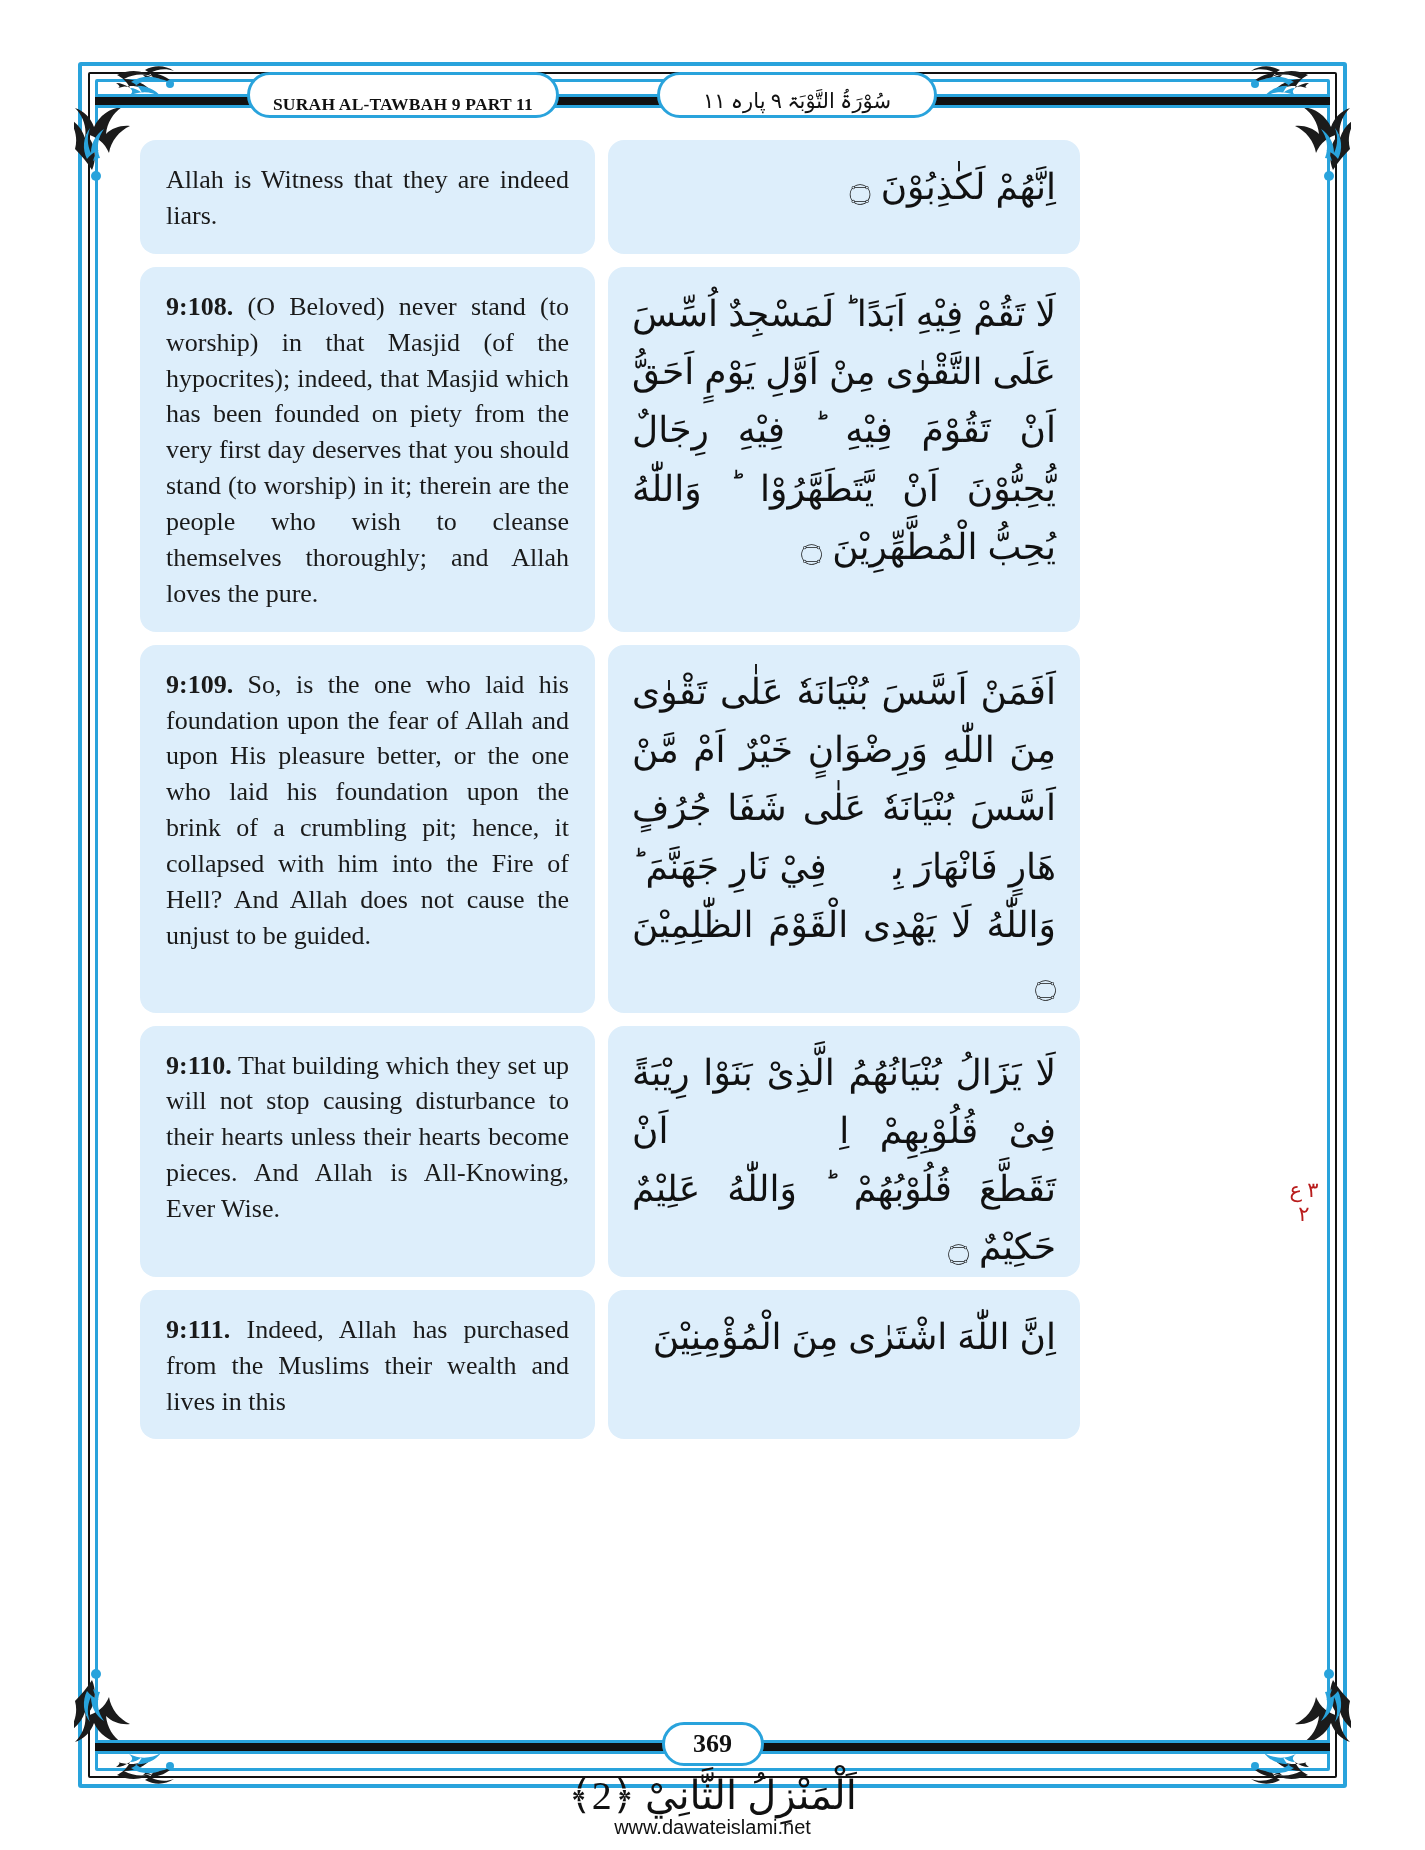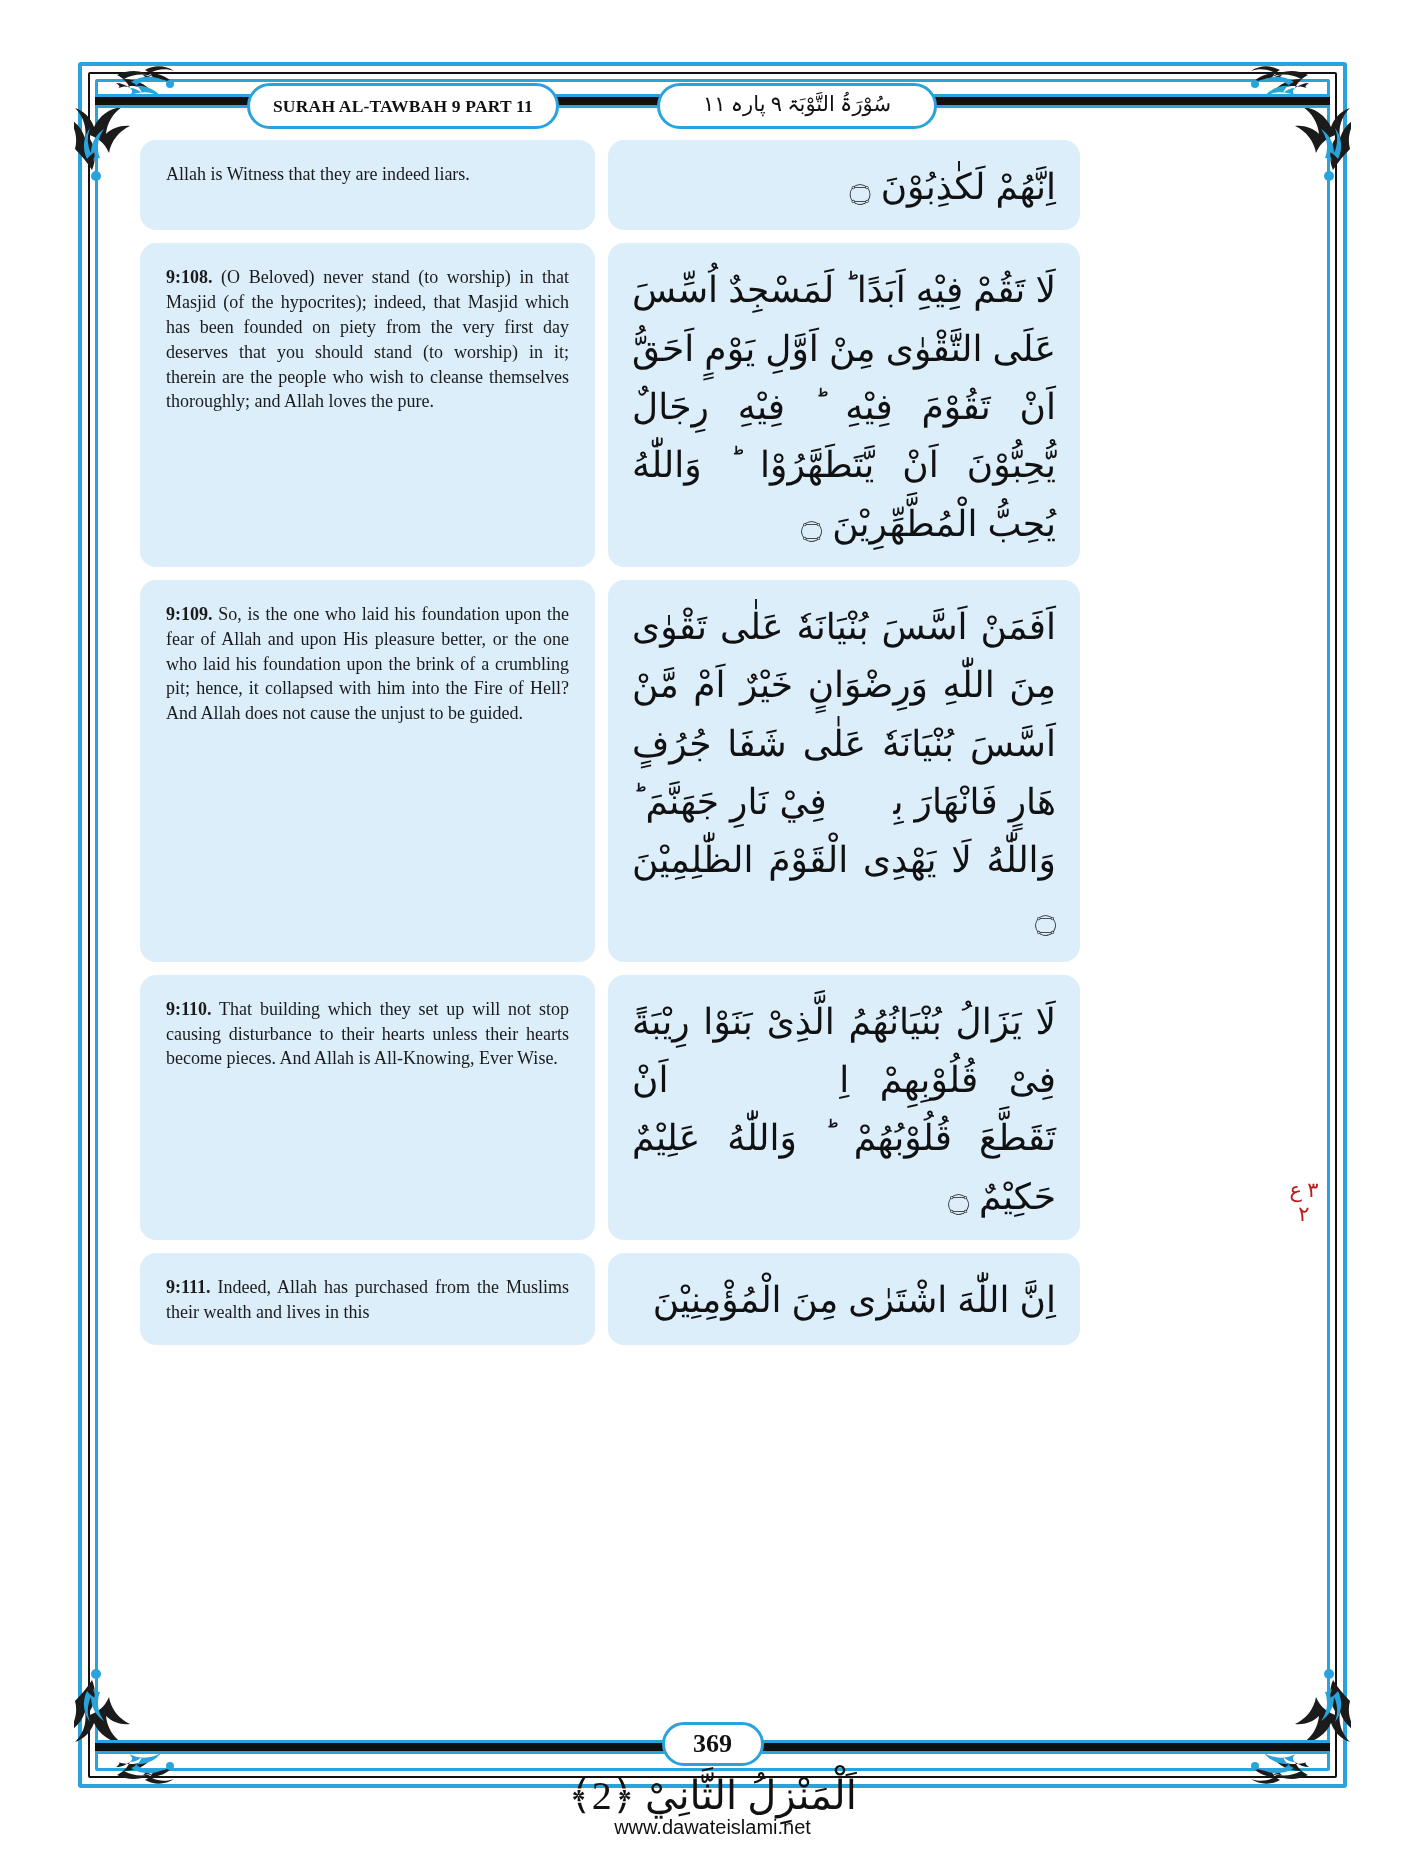--- a/index.html
+++ b/index.html
@@ -22,39 +22,39 @@
   .c-tl{left:74px;top:58px;}
   .c-tr{right:74px;top:58px;transform:scaleX(-1);}
   .c-bl{left:74px;bottom:58px;transform:scaleY(-1);}
   .c-br{right:74px;bottom:58px;transform:scale(-1,-1);}
 
   
   .header{position:absolute;left:95px;top:72px;right:95px;height:52px;}
   .hdr-rule{position:absolute;left:0;right:0;top:22px;height:8px;
             border-top:3px solid #29a3dc;border-bottom:3px solid #29a3dc;
             background:#111;}
-  .cartouche{position:absolute;top:11px;height:46px;background:#fff;
+  .cartouche{position:absolute;top:0;height:46px;background:#fff;
              border:3px solid #29a3dc;border-radius:26px;
-             display:flex;align-items:center;justify-content:center;
+             display:flex;align-items:flex-end;justify-content:center;
              box-sizing:border-box;}
   .hdr-left{left:152px;width:312px;}
   .hdr-right{left:562px;width:280px;}
   .hdr-left-text{font-family:"Liberation Serif",serif;font-weight:bold;
                  font-size:17.5px;letter-spacing:.2px;color:#111;white-space:nowrap;}
   .hdr-right-text{font-size:21px;color:#111;direction:rtl;white-space:nowrap;
                   line-height:1;padding-bottom:3px;}
 
   
   .content{position:absolute;left:140px;top:140px;width:940px;}
   .verse-row{display:flex;gap:13px;margin-bottom:13px;align-items:stretch;}
   .cell{background:#ddeefb;border-radius:16px;box-sizing:border-box;}
   .cell-en{width:455px;padding:22px 26px 20px 26px;}
-  .cell-ar{width:472px;padding:18px 24px 14px 24px;}
-
-  .en-text{font-family:"Liberation Serif",serif;font-size:18px;
+  .cell-ar{width:472px;padding:18px 24px 0 24px;}
+
+  .en-text{font-family:"Liberation Serif",serif;font-size:26px;
            line-height:1.38;color:#1a1a1a;text-align:justify;
            text-align-last:left;}
   .en-text .vnum{font-weight:bold;}
 
   .ar-text{direction:rtl;text-align:justify;font-size:36px;line-height:1.62;
            color:#111;word-spacing:1px;}
   .ar-text.one-line{text-align:right;}
 
   
   .side-marker{position:absolute;right:104px;top:1178px;width:34px;

